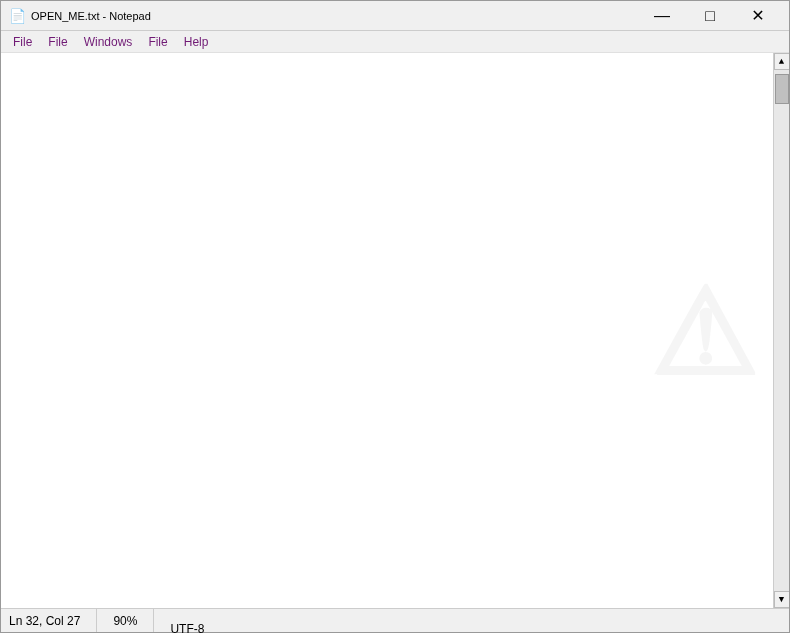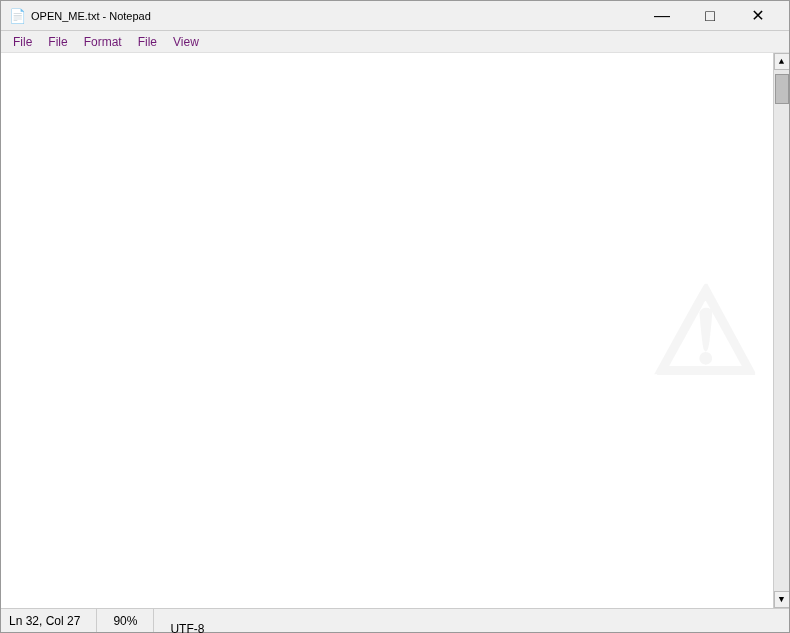--- a/index.html
+++ b/index.html
@@ -218,23 +218,23 @@
     <div class="title-bar-controls">
       <button class="title-bar-btn">—</button>
       <button class="title-bar-btn">□</button>
       <button class="title-bar-btn close-btn">✕</button>
     </div>
   </div>
 
   <div class="menu-bar">
     <span class="menu-item">File</span>
     <span class="menu-item">File</span>
-    <span class="menu-item">Format</span>
+    <span class="menu-item">Windows</span>
     <span class="menu-item">File</span>
-    <span class="menu-item">View</span>
+    <span class="menu-item">Help</span>
   </div>
 
   <div class="text-area-wrapper">
     <div class="watermark">⚠</div>
     <textarea class="text-content" spellcheck="false" style=""></textarea>
     <div class="scrollbar-v">
       <div class="scrollbar-arrow">▲</div>
       <div class="scrollbar-track">
         <div class="scrollbar-thumb"></div>
       </div>

